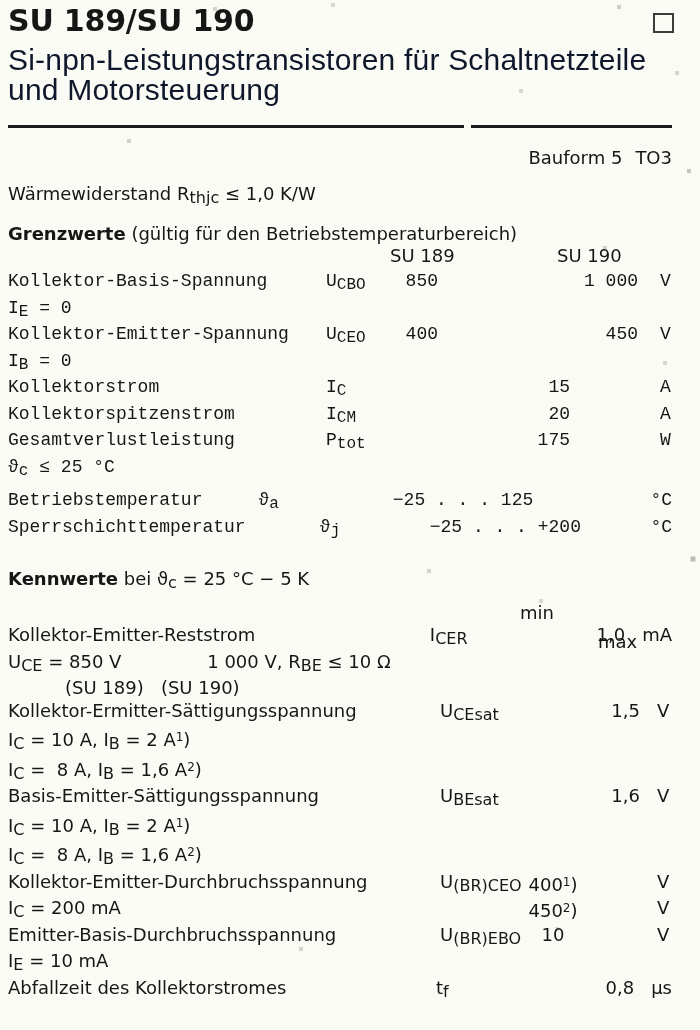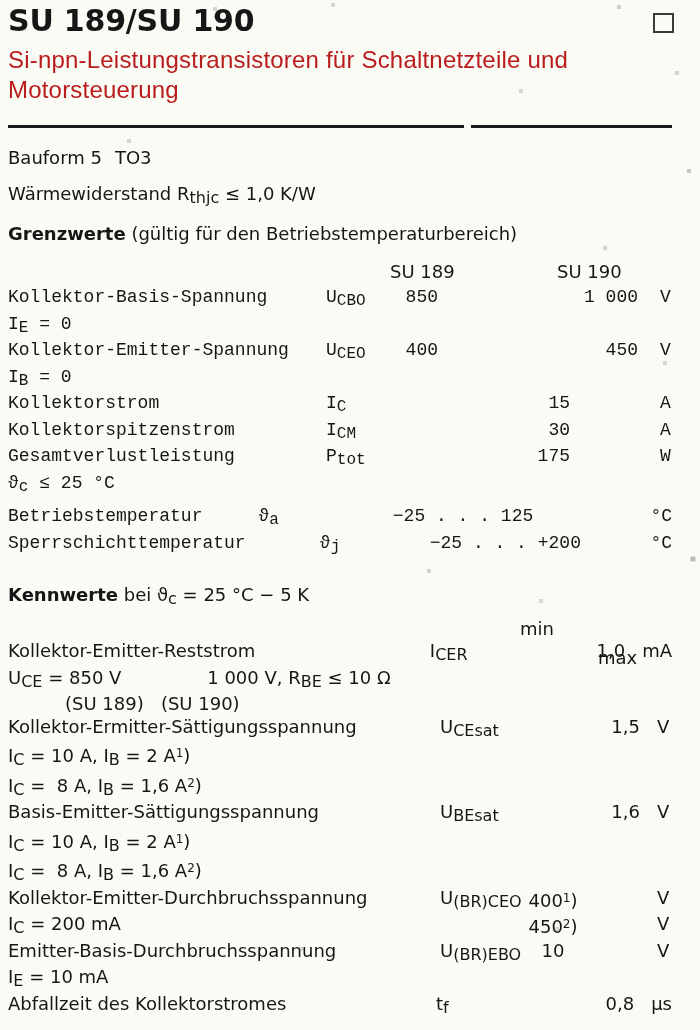--- a/index.html
+++ b/index.html
@@ -9,33 +9,33 @@
     font-family:"DejaVu Sans","Liberation Sans",sans-serif;
     font-size:18px;
   }
   .page{padding:6px 10px 0 8px;position:relative;width:682px;box-sizing:border-box;}
   
   .sb{font-size:16px;vertical-align:-3px;}
   .sp{font-size:12px;vertical-align:5px;}
   .bd{font-weight:bold;}
   h1{font-size:30px;line-height:30px;font-weight:bold;margin:0;letter-spacing:-0.2px;}
   .subtitle{
-    font-family:"Liberation Sans",sans-serif;font-weight:400;color:#b91c1c;
-    font-size:24px;line-height:30px;letter-spacing:0.2px;
+    font-family:"Liberation Sans",sans-serif;font-weight:400;color:#0f172a;
+    font-size:30px;line-height:30px;letter-spacing:0.2px;
     margin:9px 0 0 0;max-width:648px;
   }
   .corner-box{position:absolute;top:13px;right:8px;width:17px;height:16px;border:2.5px solid #3c3c3c;background:transparent;}
   .rule{height:3px;background:#191919;margin-top:20px;position:relative;}
   .rule .rule-gap{position:absolute;left:456px;top:0;bottom:0;width:7px;background:#fbfbf6;}
   .line{line-height:22px;white-space:nowrap;}
-  .bauform{margin-top:19px;}
+  .bauform{margin-top:19px;text-align:right;}
   .bf-gap{display:inline-block;width:13px;}
   .thermal{margin-top:14px;}
   .g-heading{margin-top:14px;}
-  .g-header{position:relative;height:22px;margin-top:16px;}
+  .g-header{position:relative;height:22px;margin-top:0;}
   .gh189{position:absolute;left:382px;}
   .gh190{position:absolute;left:549px;}
   #g-table{margin-top:3px;font-family:Liberation Mono, monospace;}
   .g-row,.k-row{display:flex;line-height:22.5px;white-space:nowrap;}
   .c-label{width:318px;}
   .c-sym{width:70px;}
   .c-v189{width:42px;text-align:right;}
   .c-mid{width:132px;text-align:right;}
   .c-v190{width:68px;text-align:right;}
   .c-unit{padding-left:22px;}
@@ -126,21 +126,21 @@
         <span class="c-sym"><span>I</span><span class="sb">C</span></span>
         <span class="c-v189"></span>
         <span class="c-mid"><span>15</span></span>
         <span class="c-v190"></span>
         <span class="c-unit"><span>A</span></span>
       </div>
       <div class="g-row">
         <span class="c-label"><span>Kollektorspitzenstrom</span></span>
         <span class="c-sym"><span>I</span><span class="sb">CM</span></span>
         <span class="c-v189"></span>
-        <span class="c-mid"><span>30</span></span>
+        <span class="c-mid"><span>20</span></span>
         <span class="c-v190"></span>
         <span class="c-unit"><span>A</span></span>
       </div>
       <div class="g-row">
         <span class="c-label"><span>Gesamtverlustleistung</span></span>
         <span class="c-sym"><span>P</span><span class="sb">tot</span></span>
         <span class="c-v189"></span>
         <span class="c-mid"><span>175</span></span>
         <span class="c-v190"></span>
         <span class="c-unit"><span>W</span></span>

